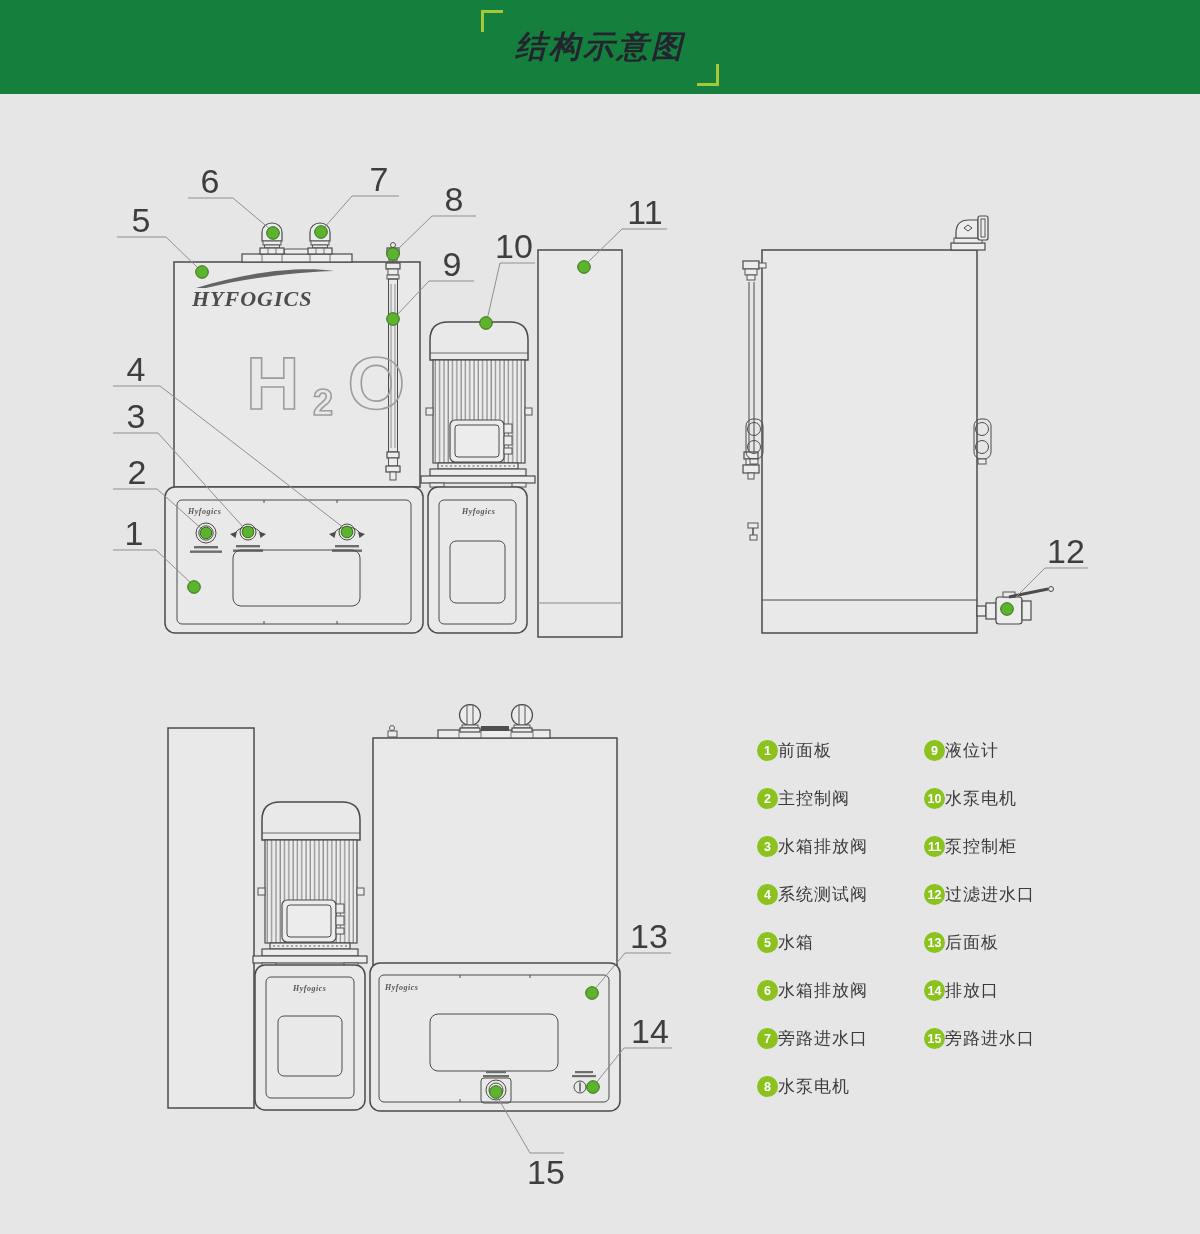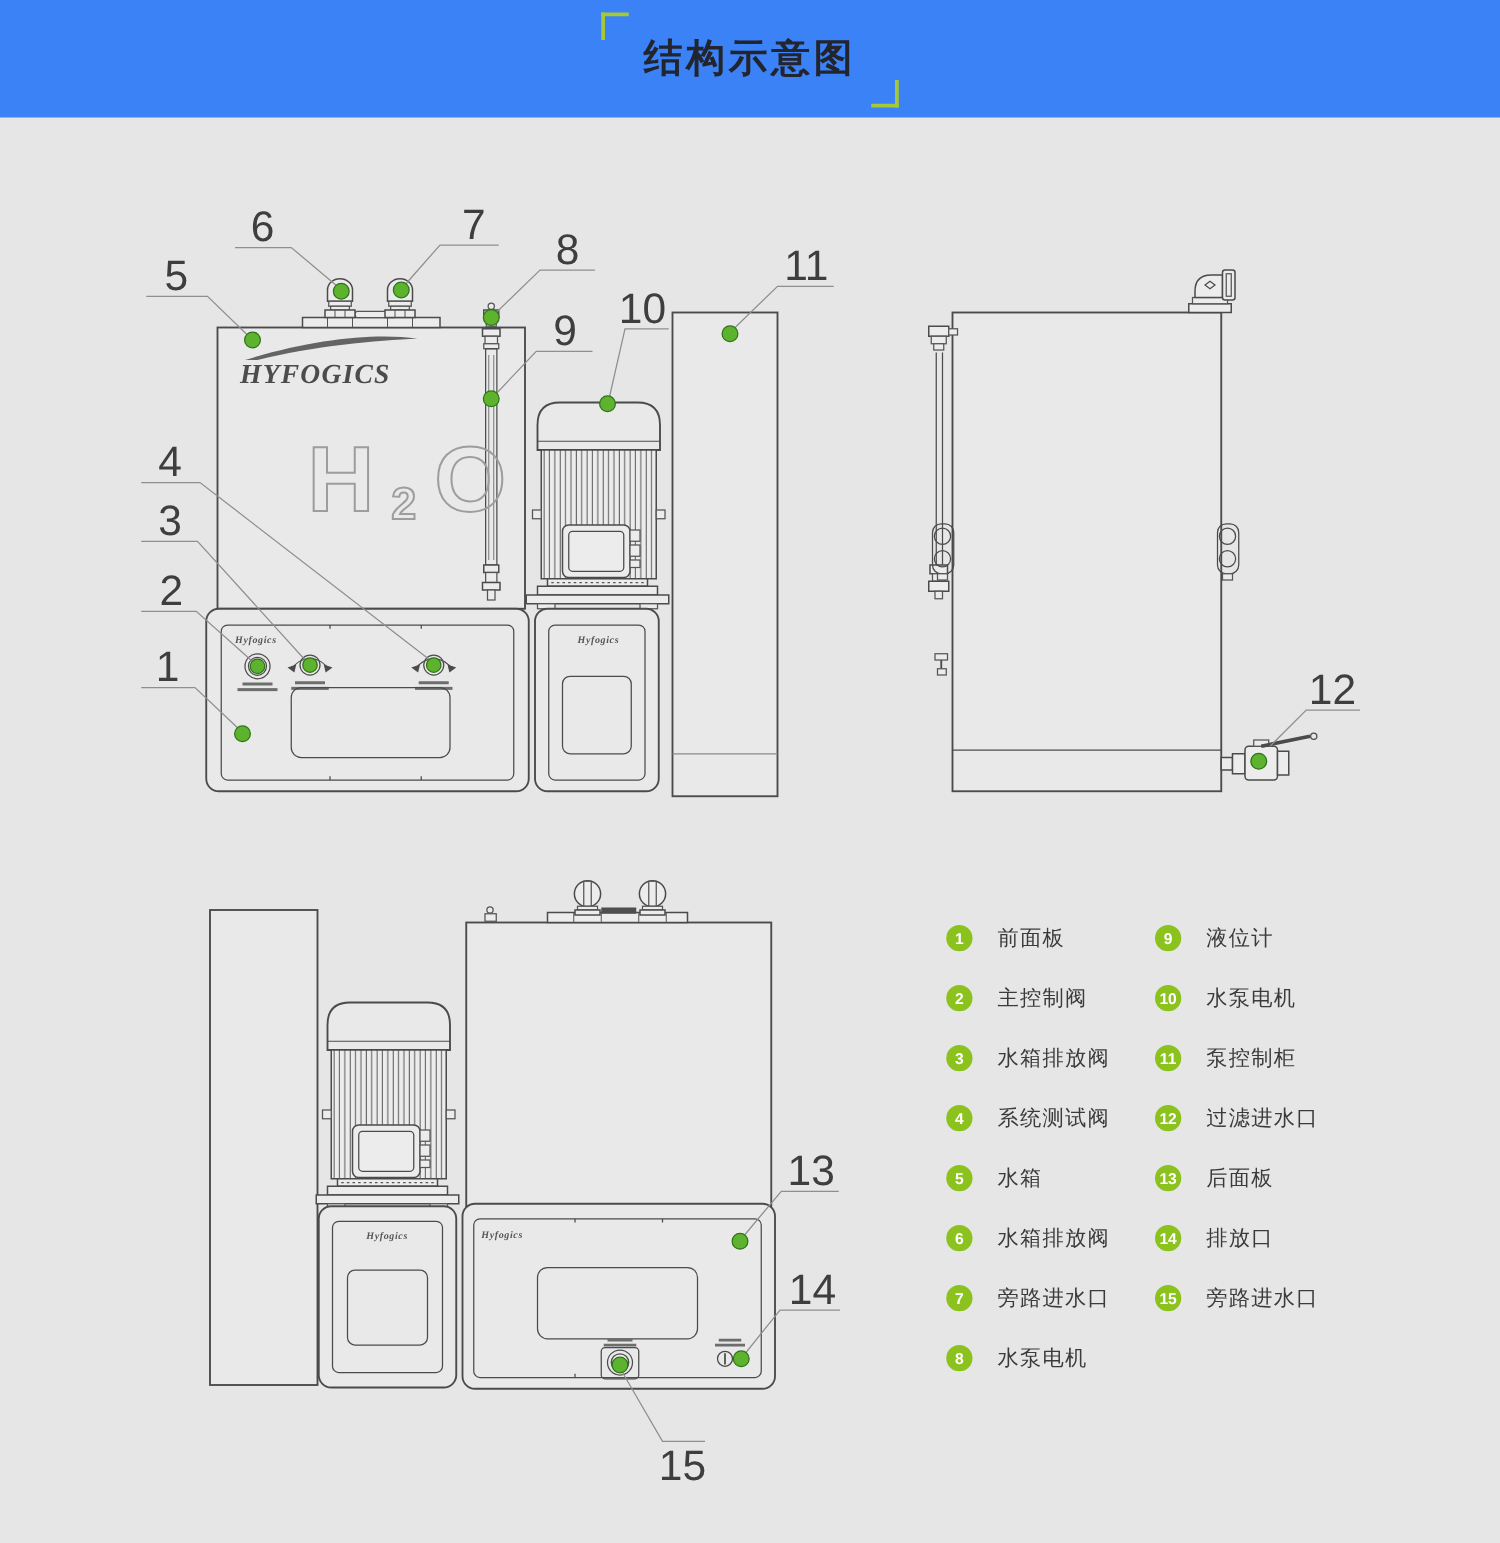--- a/index.html
+++ b/index.html
@@ -5,21 +5,21 @@
   html,body{margin:0;padding:0;}
   body{
     width:1200px;height:1234px;position:relative;
     background:#e6e6e6;
     font-family:"Liberation Sans", sans-serif;
     overflow:hidden;
   }
   
   .header{
     position:absolute;left:0;top:0;width:1200px;height:94px;
-    background:#3b82f6;display:flex;align-items:center;justify-content:center;
+    background:#15803d;display:flex;align-items:center;justify-content:center;font-style:italic;
   }
   .title-wrap{position:relative;display:inline-block;padding:6px 10px;}
   .page-title{
     font-size:31px;font-weight:bold;letter-spacing:3px;color:#23252e;
   }
   .bracket-tl{
     position:absolute;left:-24px;top:-10px;width:19px;height:19px;
     border-left:3px solid #a6c837;border-top:3px solid #a6c837;
   }
   .bracket-br{
@@ -40,21 +40,21 @@
   .h2o{font-family:"Liberation Sans",sans-serif;font-weight:bold;fill:none;stroke:#9d9d9d;stroke-width:1.6;letter-spacing:4px;}
   .tinylabel{fill:#6d6d6d;}
   
   .legend-col{position:absolute;display:flex;flex-direction:column;gap:27px;}
   .legend-item{display:flex;align-items:center;height:21px;}
   .legend-badge{
     width:21px;height:21px;border-radius:50%;background:#8cc21e;color:#fff;
     font-size:12.5px;font-weight:bold;display:flex;align-items:center;justify-content:center;
     flex:0 0 21px;
   }
-  .legend-label{margin-left:20px;font-size:17px;color:#3b3b3b;letter-spacing:1px;white-space:nowrap;}
+  .legend-label{margin-left:0;font-size:17px;color:#3b3b3b;letter-spacing:1px;white-space:nowrap;}
 </style>
 </head>
 <body>
 
 <div class="header">
   <div class="title-wrap">
     <span class="bracket-tl"></span>
     <span class="page-title">结构示意图</span>
     <span class="bracket-br"></span>
   </div>

